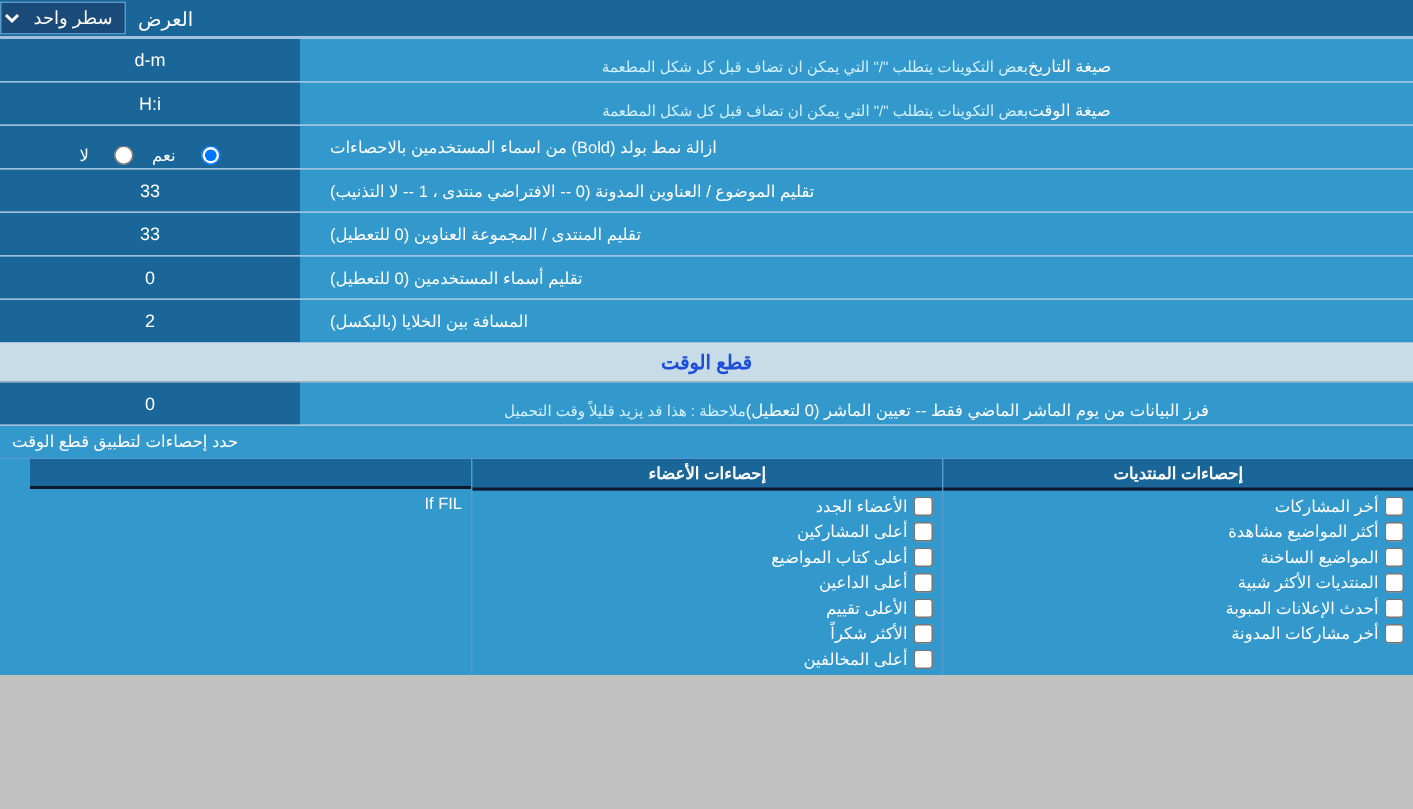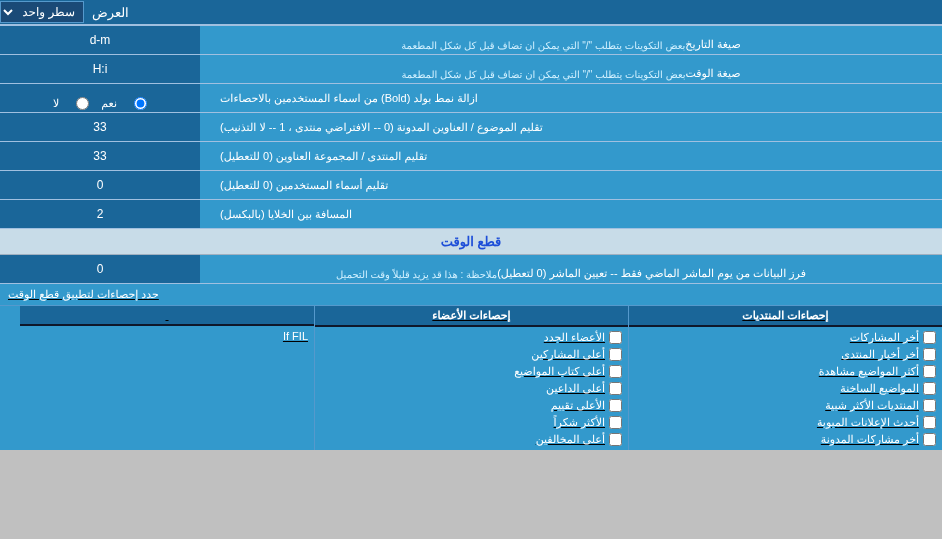--- a/index.html
+++ b/index.html
@@ -120,21 +120,20 @@
       background: #c8dce8;
       text-align: center;
       color: #1d4ed8;
       font-weight: bold;
       font-size: 13px;
       padding: 5px;
       border-bottom: 1px solid #a0b0c0;
     }
     .bottom-section {
       background: #3b82f6;
-      text-decoration: underline;
     }
     .stats-row-grid {
       display: grid;
       grid-template-columns: 1fr 1fr 1fr;
       background: #3399cc;
     }
     .stats-col-inner {
       border-left: 1px solid #5599cc;
     }
     .stats-col-inner:last-child {
@@ -282,24 +281,20 @@
 
       <div class="stats-col-inner">
         <div class="stats-col-header-row">إحصاءات المنتديات</div>
         <div class="stats-items-list">
           <div class="check-item">
             <input type="checkbox" style="">
             <span>أخر المشاركات</span>
           </div>
           <div class="check-item">
             <input type="checkbox" style="">
-            <span>أخر أخبار المنتدى</span>
-          </div>
-          <div class="check-item">
-            <input type="checkbox" style="">
             <span>أكثر المواضيع مشاهدة</span>
           </div>
           <div class="check-item">
             <input type="checkbox" style="">
             <span>المواضيع الساخنة</span>
           </div>
           <div class="check-item">
             <input type="checkbox" style="">
             <span>المنتديات الأكثر شبية</span>
           </div>

